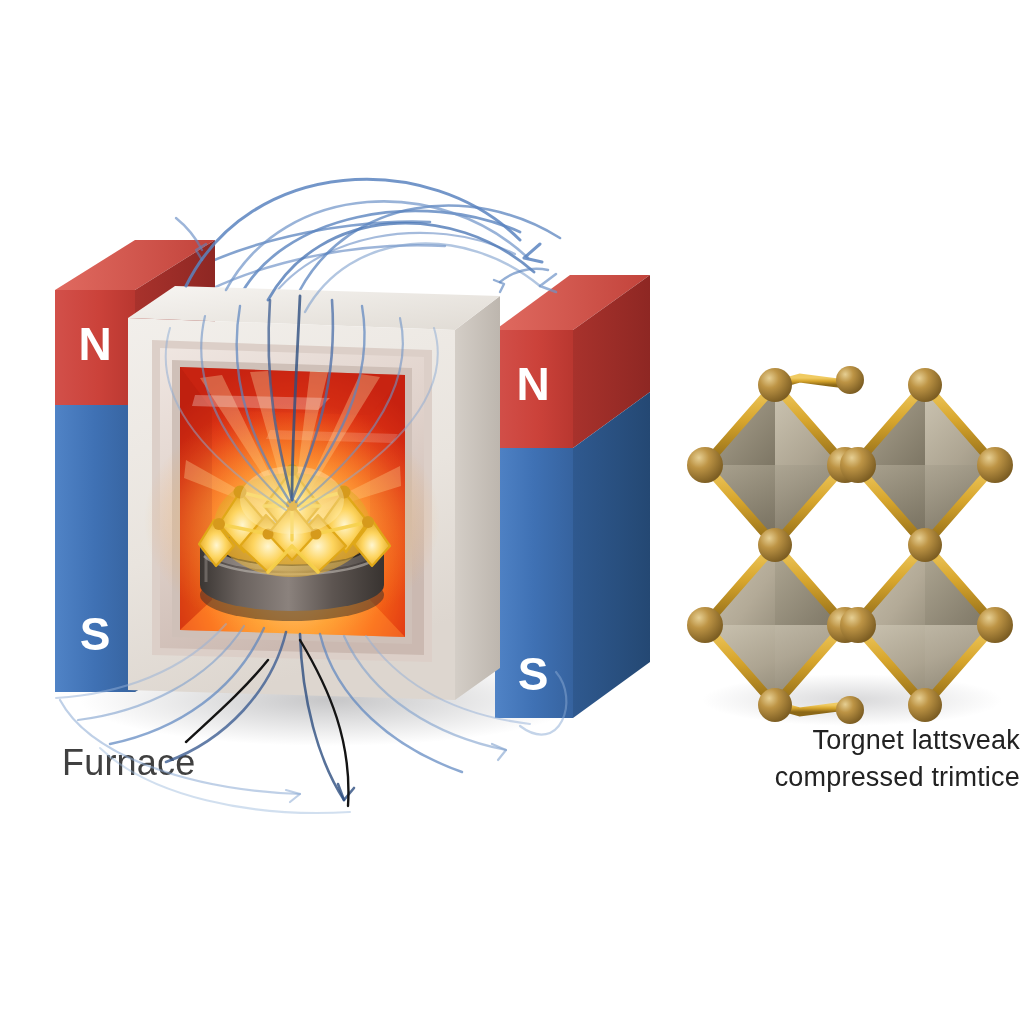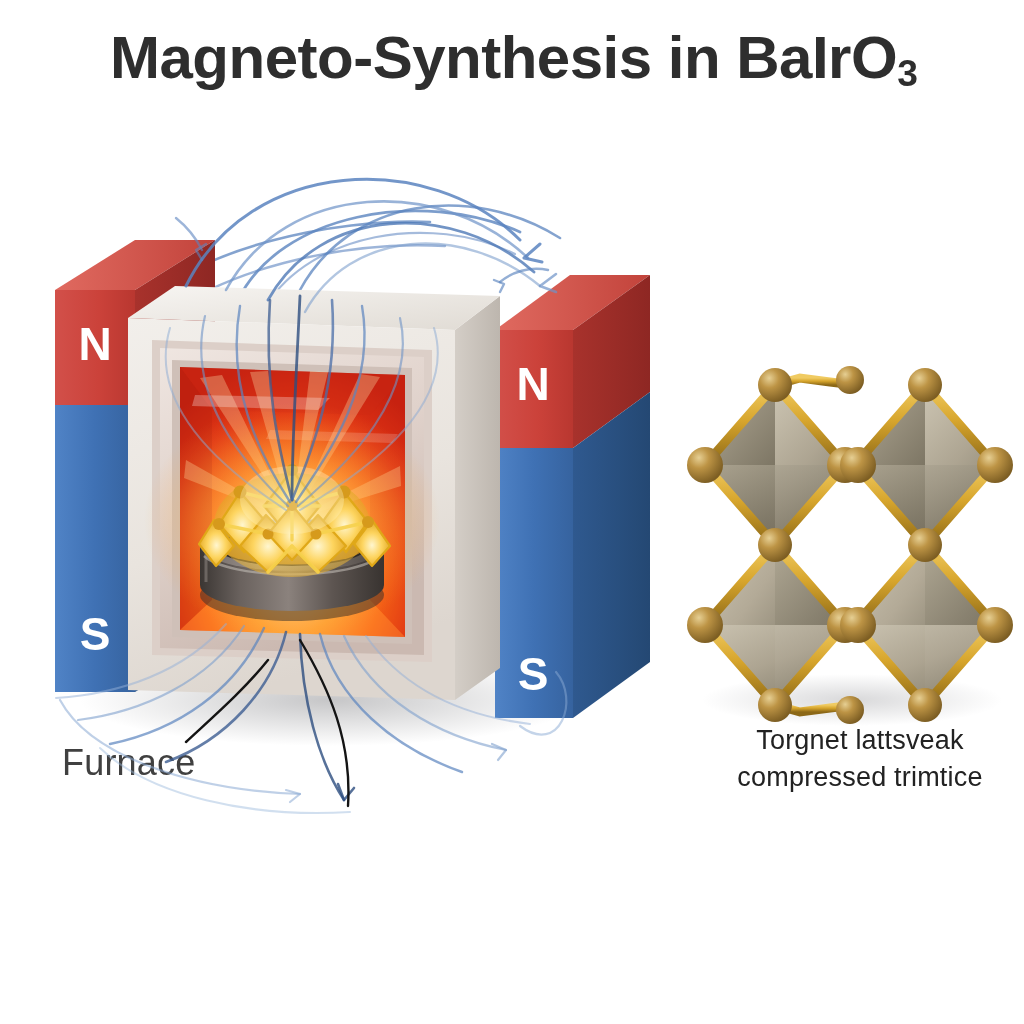--- a/index.html
+++ b/index.html
@@ -17,39 +17,36 @@
   
   .label{
     position:absolute;color:#404040;font-size:36px;font-weight:400;
     letter-spacing:0.2px;white-space:nowrap;
   }
   .label sub{font-size:0.66em;vertical-align:baseline;position:relative;top:0.24em;}
   #lbl-furnace{left:62px;top:742px;}
   #lbl-crystal{left:250px;top:812px;}
   #lbl-lattice{
     left:700px;top:722px;width:320px;white-space:normal;
-    font-size:27px;line-height:1.38;text-align:center;color:#222;
+    font-size:27px;line-height:1.38;text-align:right;color:#222;
   }
 
   
   .svgfull{position:absolute;left:0;top:0;width:1024px;height:1024px;}
   #scene-svg{z-index:2;}
   #field-back{z-index:1;}
   #field-front{z-index:5;}
   #leaders{z-index:6;}
   #lattice-svg{z-index:3;}
 </style>
 </head>
 <body>
 
 <div id="stage">
 
-  <div id="title">
-    <span>Magneto-Synthesis in BaIrO</span><sub>3</sub>
-  </div>
 
   <svg class="svgfull" id="field-back" viewBox="0 0 1024 1024">
     <g fill="none" stroke="#5b84bf" stroke-linecap="round">
       <path d="M150,300 C200,250 330,218 430,222" stroke-width="2.6" opacity=".75"></path>
       <path d="M160,322 C215,272 340,240 445,246" stroke-width="2.4" opacity=".6"></path>
       <path d="M238,300 C280,214 420,188 520,232" stroke-width="2.8" opacity=".8"></path>
       <path d="M266,306 C310,234 430,212 515,254" stroke-width="2.2" opacity=".55"></path>
       <path d="M300,290 C350,198 470,182 560,238" stroke-width="2.6" opacity=".75"></path>
     </g>
   </svg>

